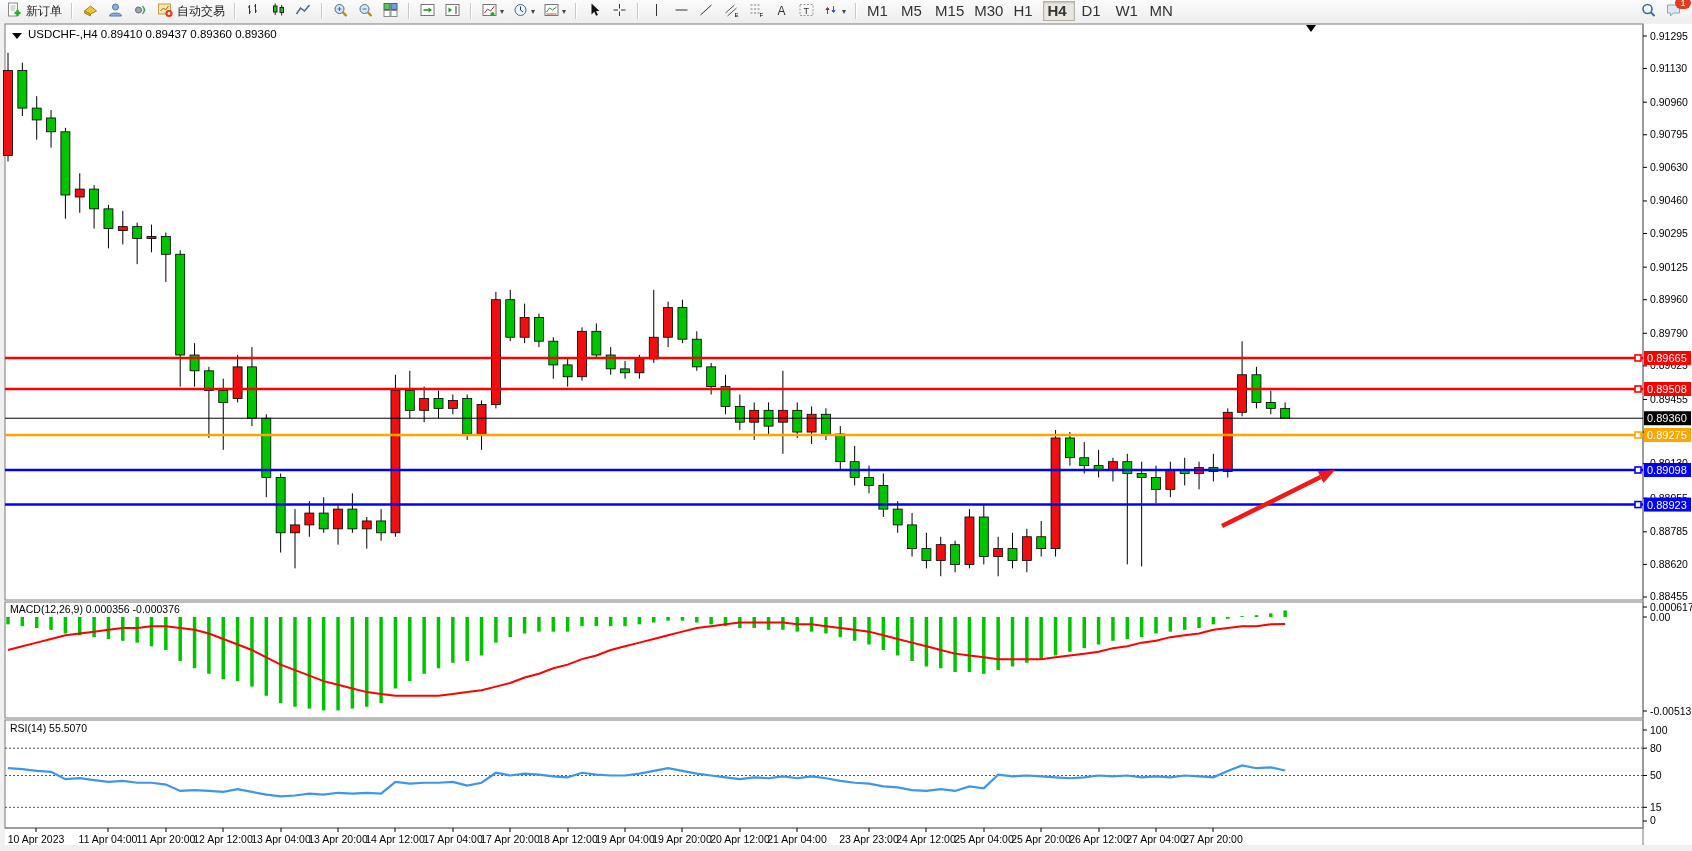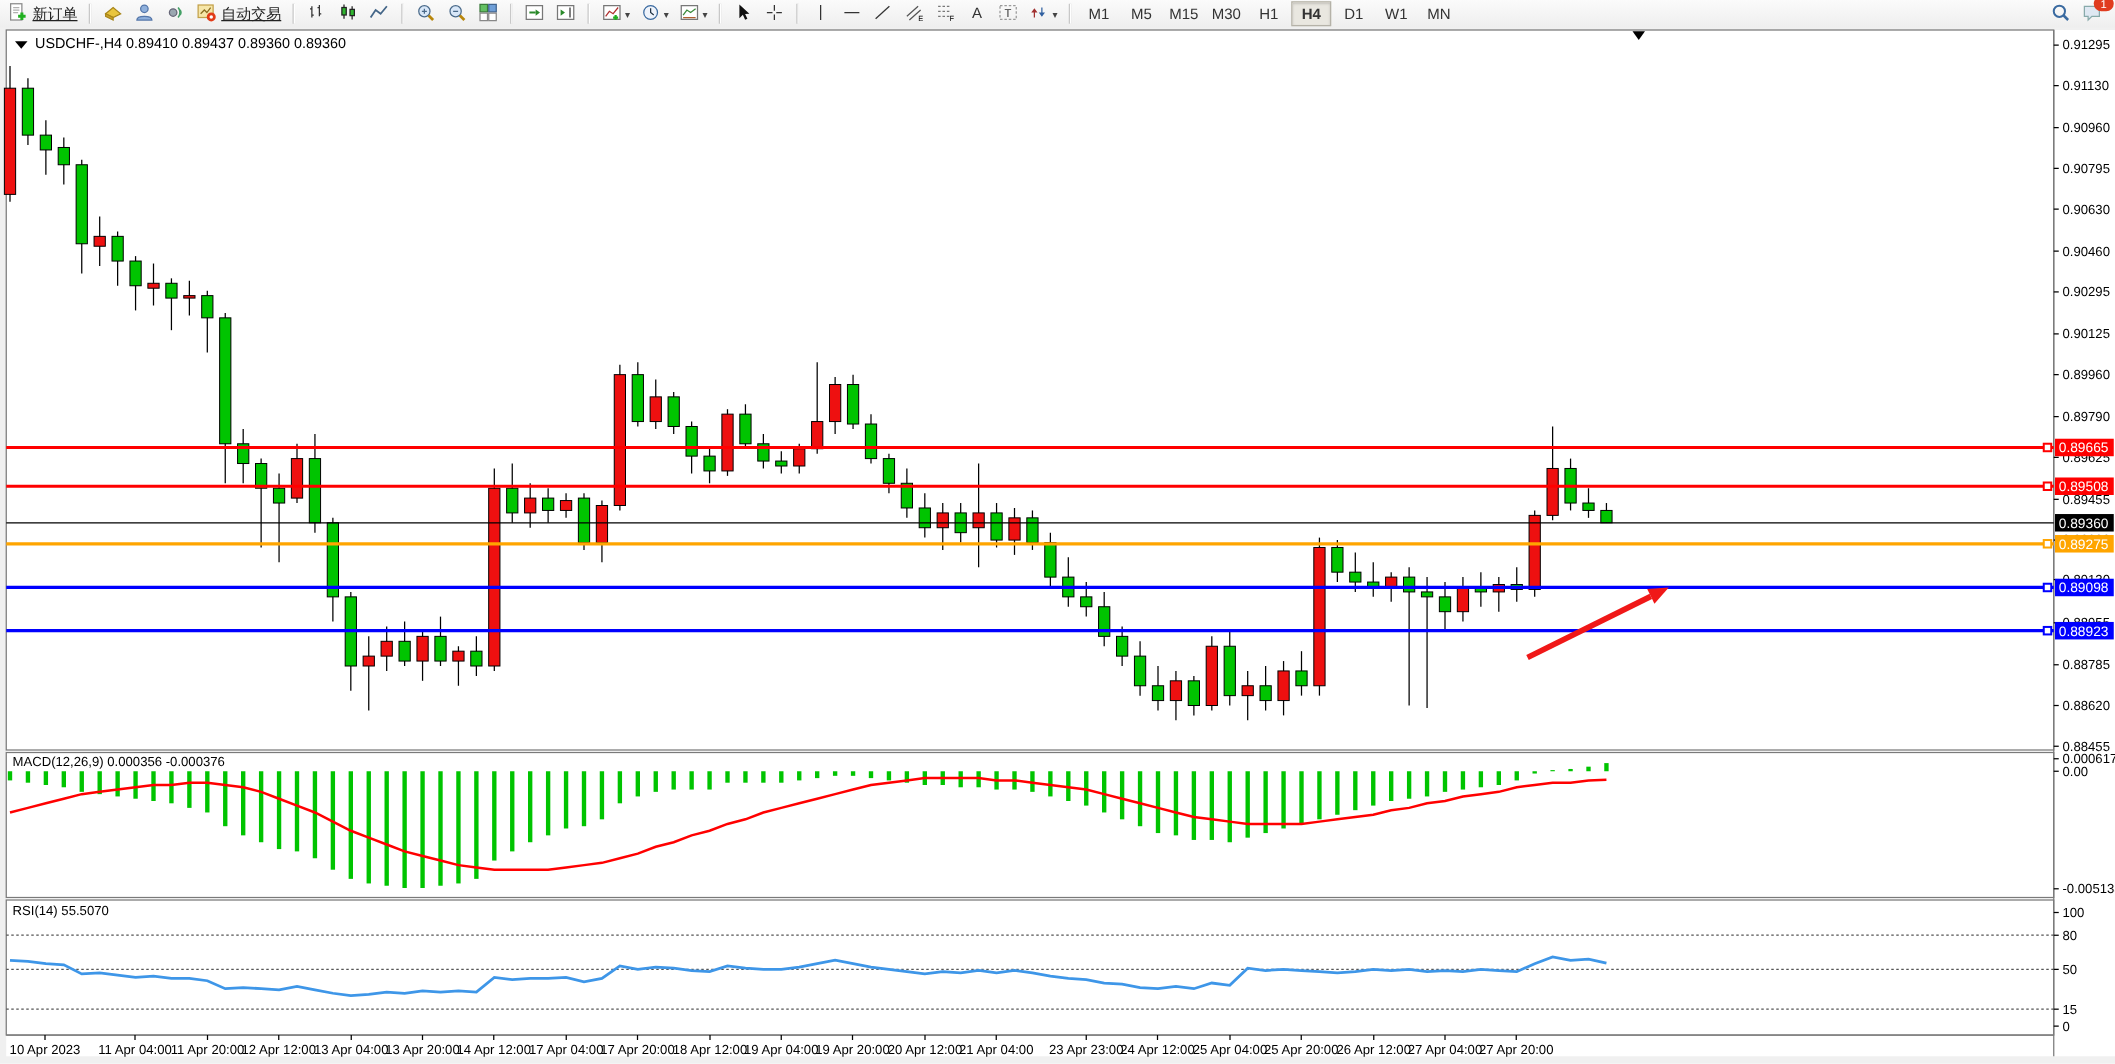--- a/index.html
+++ b/index.html
@@ -4,24 +4,24 @@
 <style>
   html,body{margin:0;padding:0;background:#f0f0f0;font-family:"Liberation Sans","DejaVu Sans",sans-serif;}
   #app{position:relative;width:1692px;height:851px;background:#f0f0f0;overflow:hidden;}
   
   #toolbar{position:absolute;left:0;top:0;width:1692px;height:22px;
     background:linear-gradient(#fbfbfb,#eeeeee);border-bottom:1px solid #cfcfcf;
     display:flex;align-items:center;font-size:12px;color:#222;}
   .tb-group{display:flex;align-items:center;height:22px;padding:0 2px;}
   .tb-sep{width:1px;height:16px;background:#c8c8c8;border-right:1px solid #fff;margin:0 3px;}
   .tb-btn{display:flex;align-items:center;height:20px;padding:0 3px;border:1px solid transparent;border-radius:2px;cursor:default;}
-  .tb-btn .lbl{margin-left:3px;white-space:nowrap;text-decoration:underline;}
+  .tb-btn .lbl{margin-left:3px;white-space:nowrap;}
   .tb-btn .caret{font-size:8px;color:#444;margin-left:2px;}
-  .tf-btn{min-width:24px;text-align:center;height:18px;line-height:18px;padding:0 3px;margin:0 1px;
-    font-size:12px;color:#333;border:1px solid transparent;}
+  .tf-btn{min-width:24px;height:18px;line-height:18px;padding:0 3px;margin:0 1px;
+    font-size:15px;color:#333;border:1px solid transparent;}
   .tf-active{background:#e9e7e0;border:1px solid #b5b2a8;box-shadow:inset 0 1px 2px rgba(0,0,0,.18);font-weight:bold;}
   #tb-right{margin-left:auto;display:flex;align-items:center;padding-right:6px;}
   .badge{position:absolute;top:-4px;right:-6px;background:#e03c1f;color:#fff;font-size:9px;
     border-radius:7px;min-width:12px;height:12px;line-height:12px;text-align:center;padding:0 2px;}
   .icon{display:inline-block;line-height:0;}
   
   #chartwin{position:absolute;left:0;top:22px;width:1692px;height:829px;background:#fff;}
   svg text{font-family:"Liberation Sans","DejaVu Sans",sans-serif;}
 </style>
 </head>

